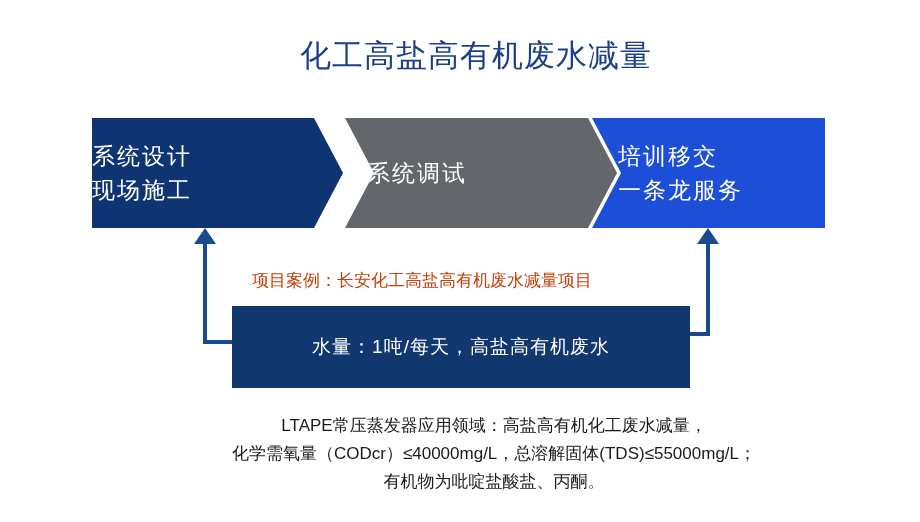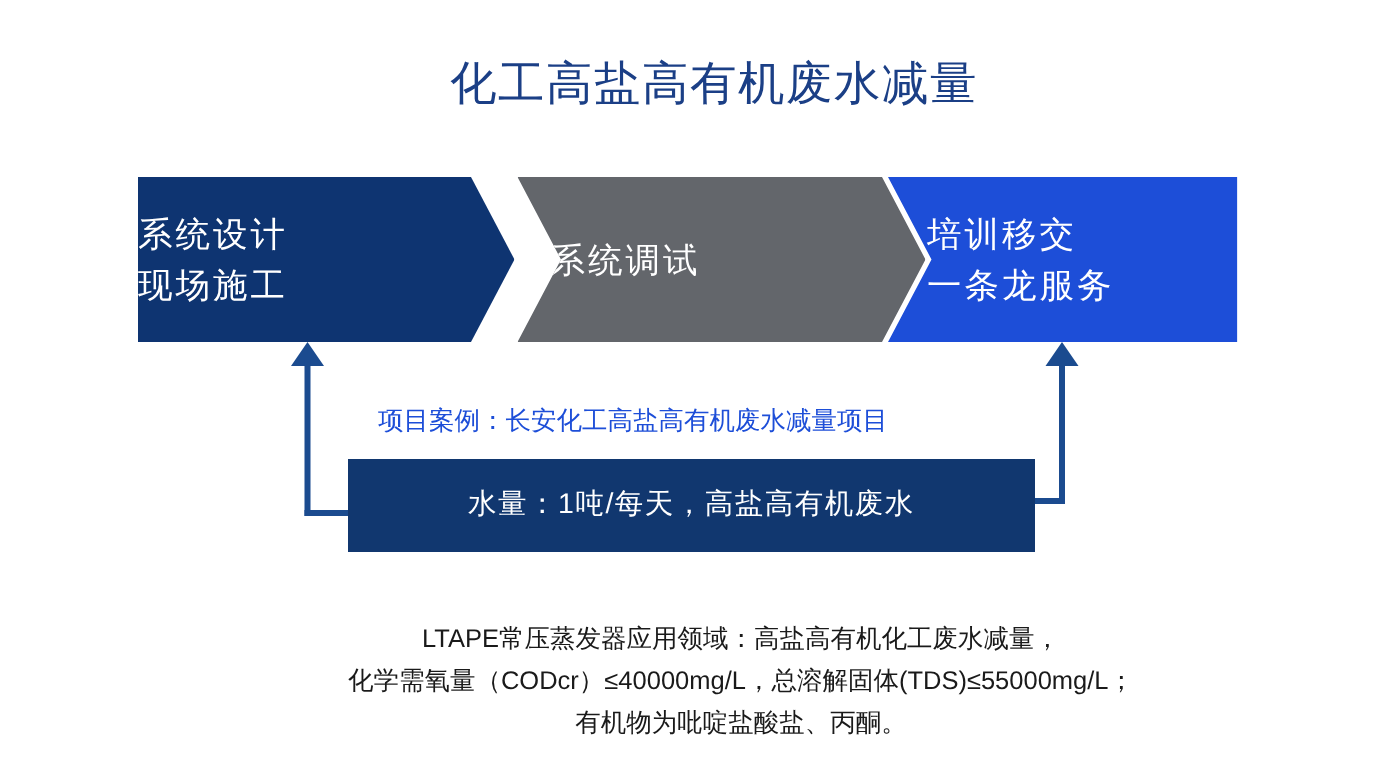--- a/index.html
+++ b/index.html
@@ -115,31 +115,31 @@
 
   
   .case-caption {
     position: absolute;
     left: 0;
     top: 268px;
     width: 844px;
     text-align: center;
     font-size: 17px;
     line-height: 26px;
-    color: #1d4ed8;
+    color: #c2410c;
     white-space: nowrap;
   }
 
   
   .info-banner {
     position: absolute;
     left: 232px;
     top: 306px;
     width: 458px;
-    height: 62px;
+    height: 82px;
     background: #11376f;
     display: flex;
     align-items: center;
     justify-content: center;
   }
   .info-banner .txt {
     color: #ffffff;
     font-size: 19px;
     line-height: 28px;
     letter-spacing: 1px;

